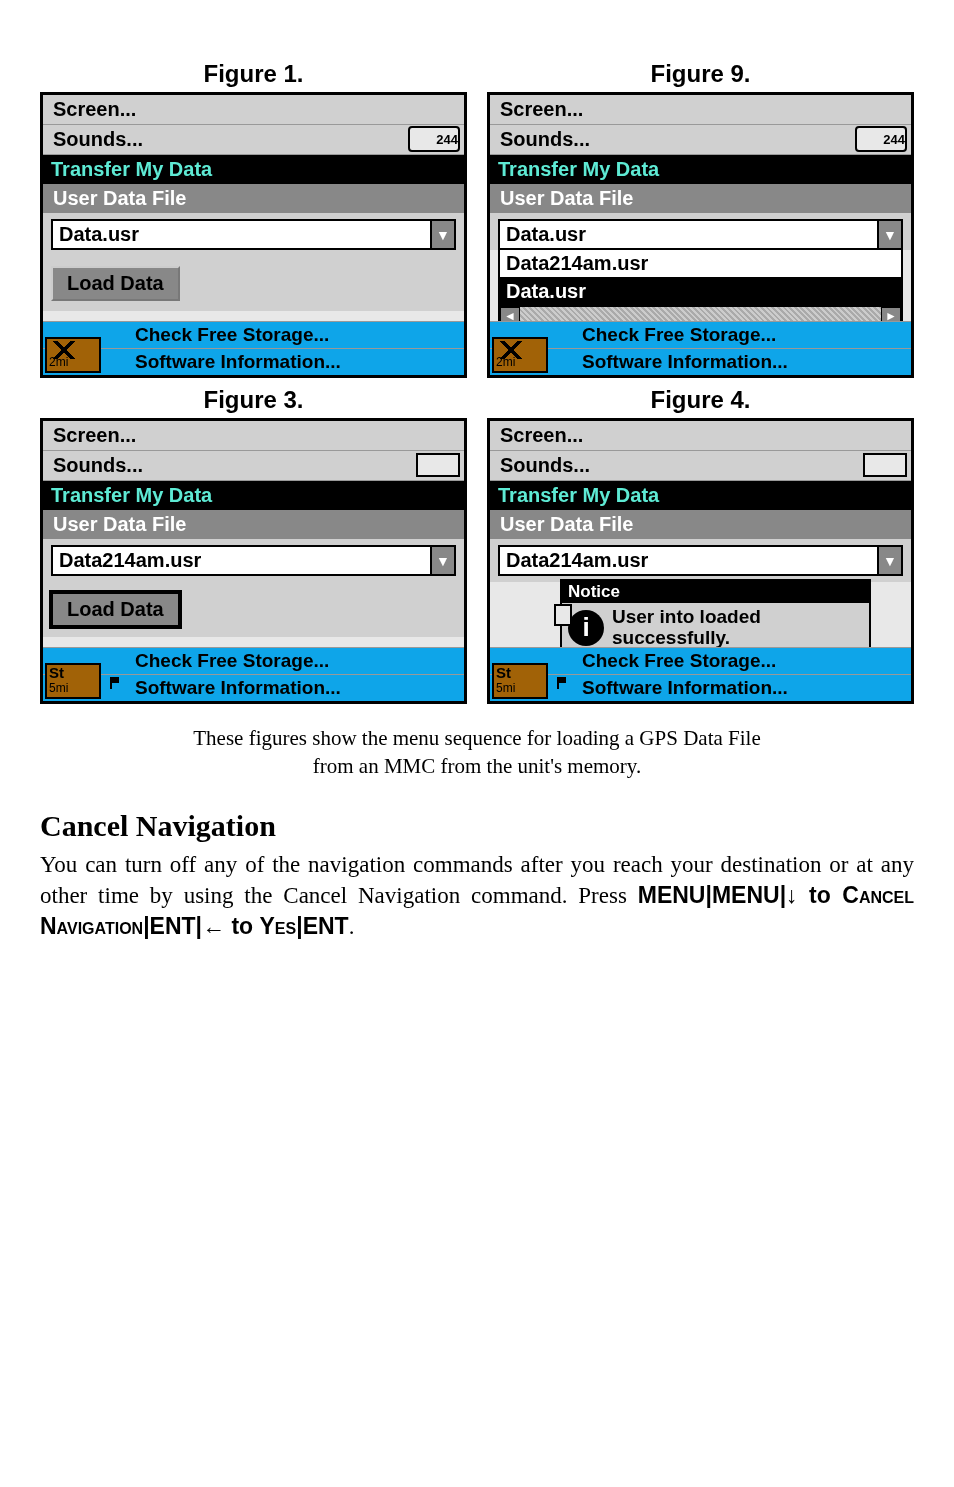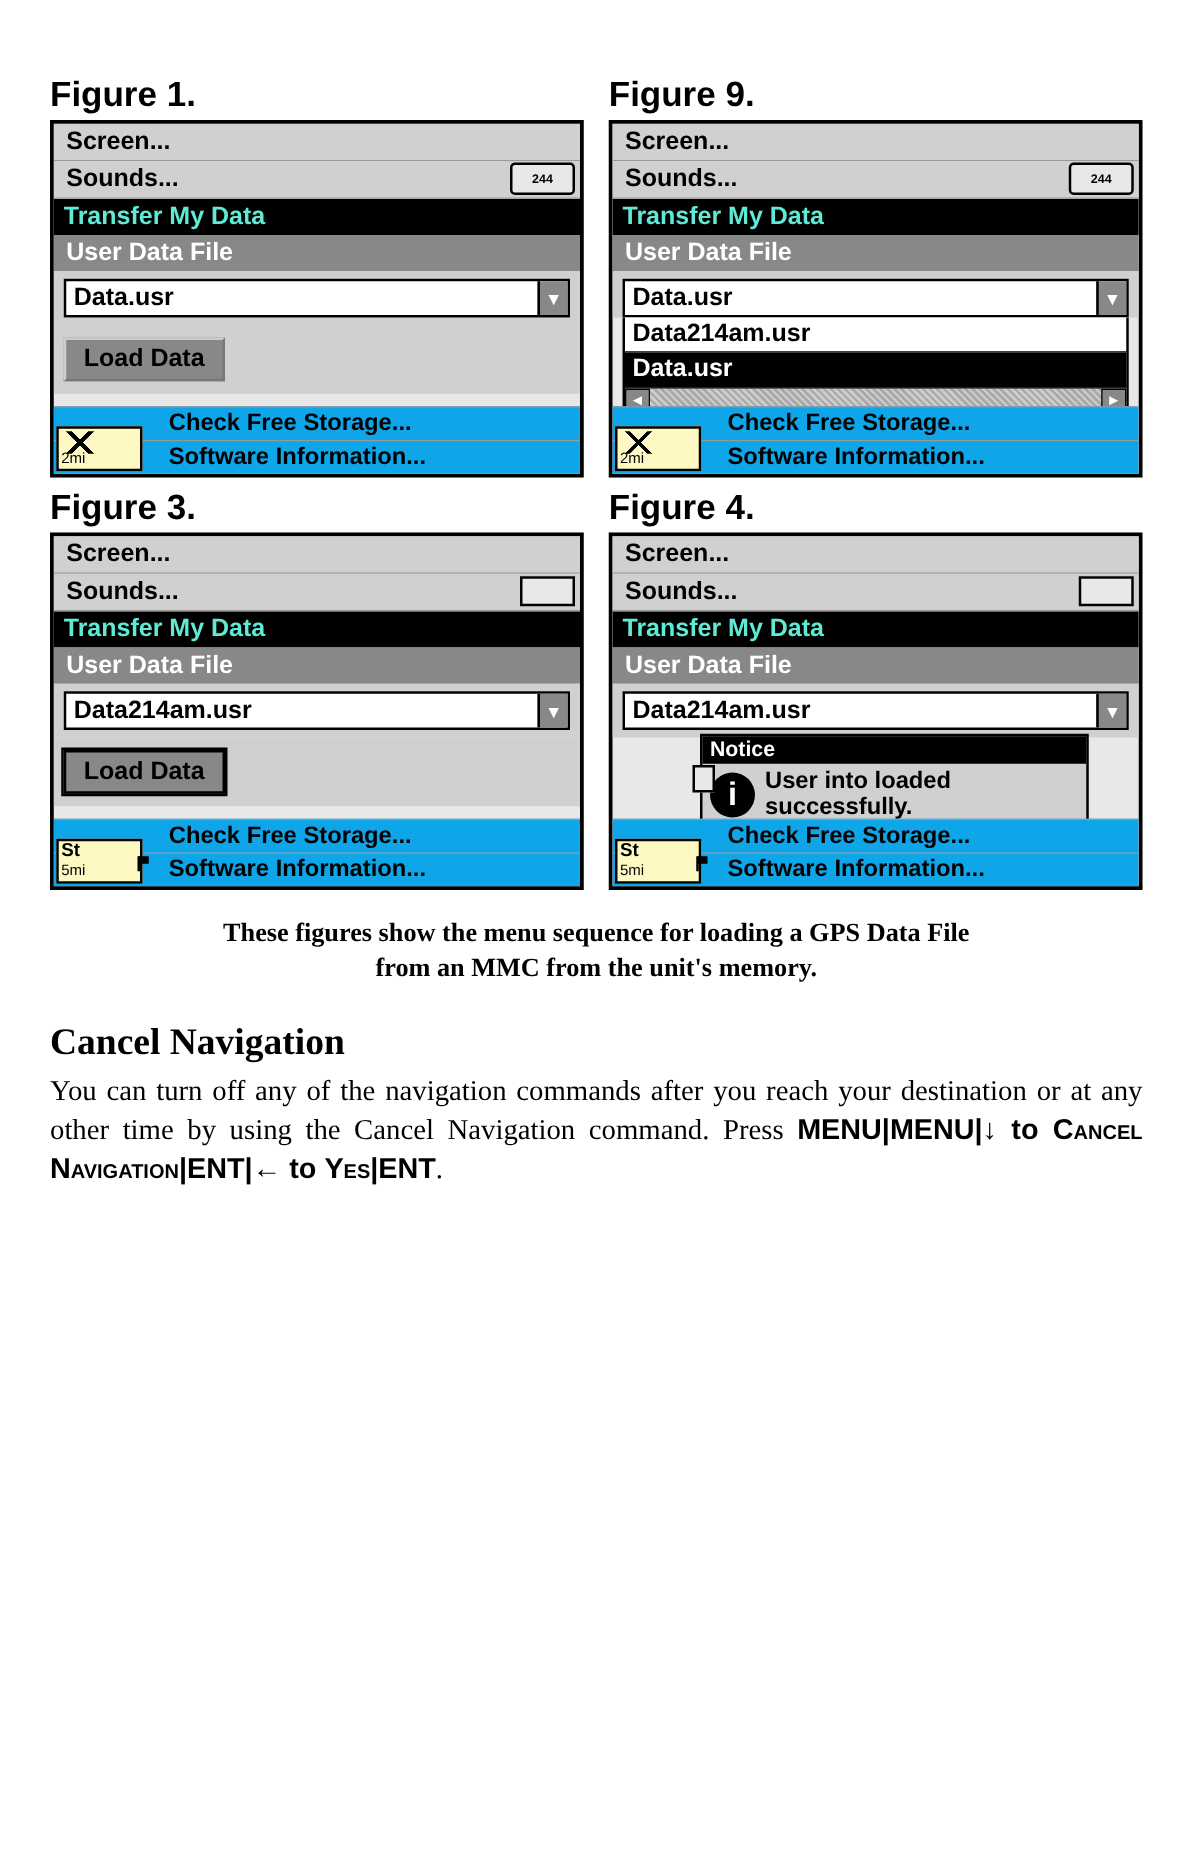--- a/index.html
+++ b/index.html
@@ -13,23 +13,24 @@
     box-sizing: border-box;
   }
   .figures-grid {
     display: grid;
     grid-template-columns: 1fr 1fr;
     gap: 8px 20px;
     margin-bottom: 20px;
   }
   .figure-col { }
   .figure-title {
+    text-align: center;
     font-family: Arial, Helvetica, sans-serif;
     font-weight: bold;
-    font-size: 28px;
+    font-size: 24px;
     margin-bottom: 4px;
   }
   .device-screen {
     border: 3px solid #000;
     background: #e8e8e8;
     height: 280px;
     position: relative;
     overflow: hidden;
     font-family: Arial, Helvetica, sans-serif;
   }
@@ -146,35 +147,35 @@
     border-top: 1px solid #999;
   }
   .battery-box {
     position: absolute;
     top: 26px;
     right: 4px;
     width: 48px;
     height: 22px;
     border: 2px solid #000;
     border-radius: 4px;
-    font-size: 10px;
+    font-size: 13px;
     font-weight: bold;
     display: flex;
     align-items: center;
-    justify-content: center;
+    justify-content: flex-end;
     background: #e8e8e8;
   }
   .corner-box {
     position: absolute;
     bottom: 2px;
     left: 2px;
-    width: 69px;
+    width: 56px;
     height: 36px;
     border: 2px solid #000;
-    background: #fef9c3;
+    background: #a16207;
     font-size: 12px;
     display: flex;
     flex-direction: column;
     justify-content: flex-end;
     padding: 2px;
     box-sizing: border-box;
   }
   .corner-box-2mi::before {
     content: "";
     position: absolute;
@@ -225,21 +226,21 @@
     flex-shrink: 0;
   }
   .notice-text {
     font-weight: bold;
     font-size: 19px;
     line-height: 1.1;
   }
   .caption {
     text-align: center;
     font-family: 'Century Schoolbook', Georgia, serif;
-    font-weight: bold;
+    font-weight: normal;
     font-size: 21px;
     margin: 6px 0 28px;
     line-height: 1.35;
   }
   h2.section-heading {
     font-family: 'Century Schoolbook', Georgia, serif;
     font-size: 30px;
     font-weight: bold;
     margin: 0 0 6px;
   }

